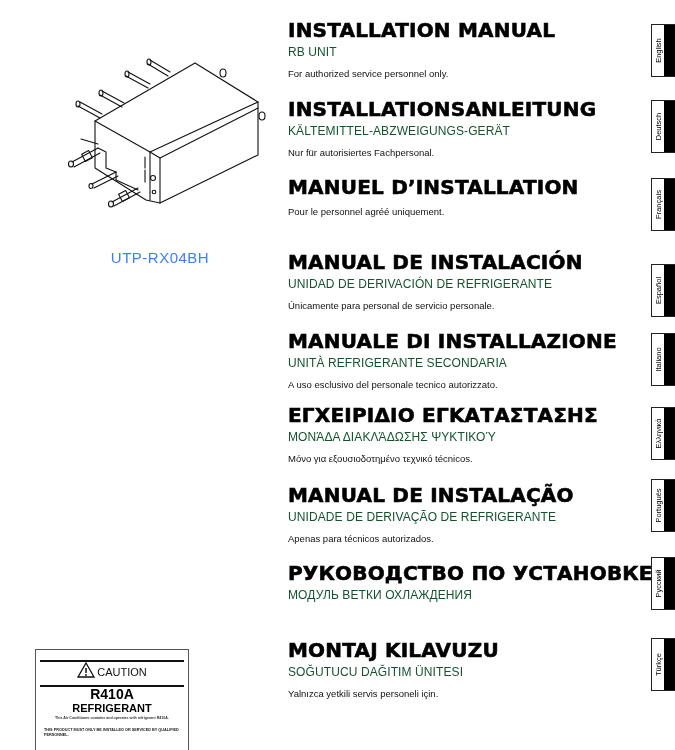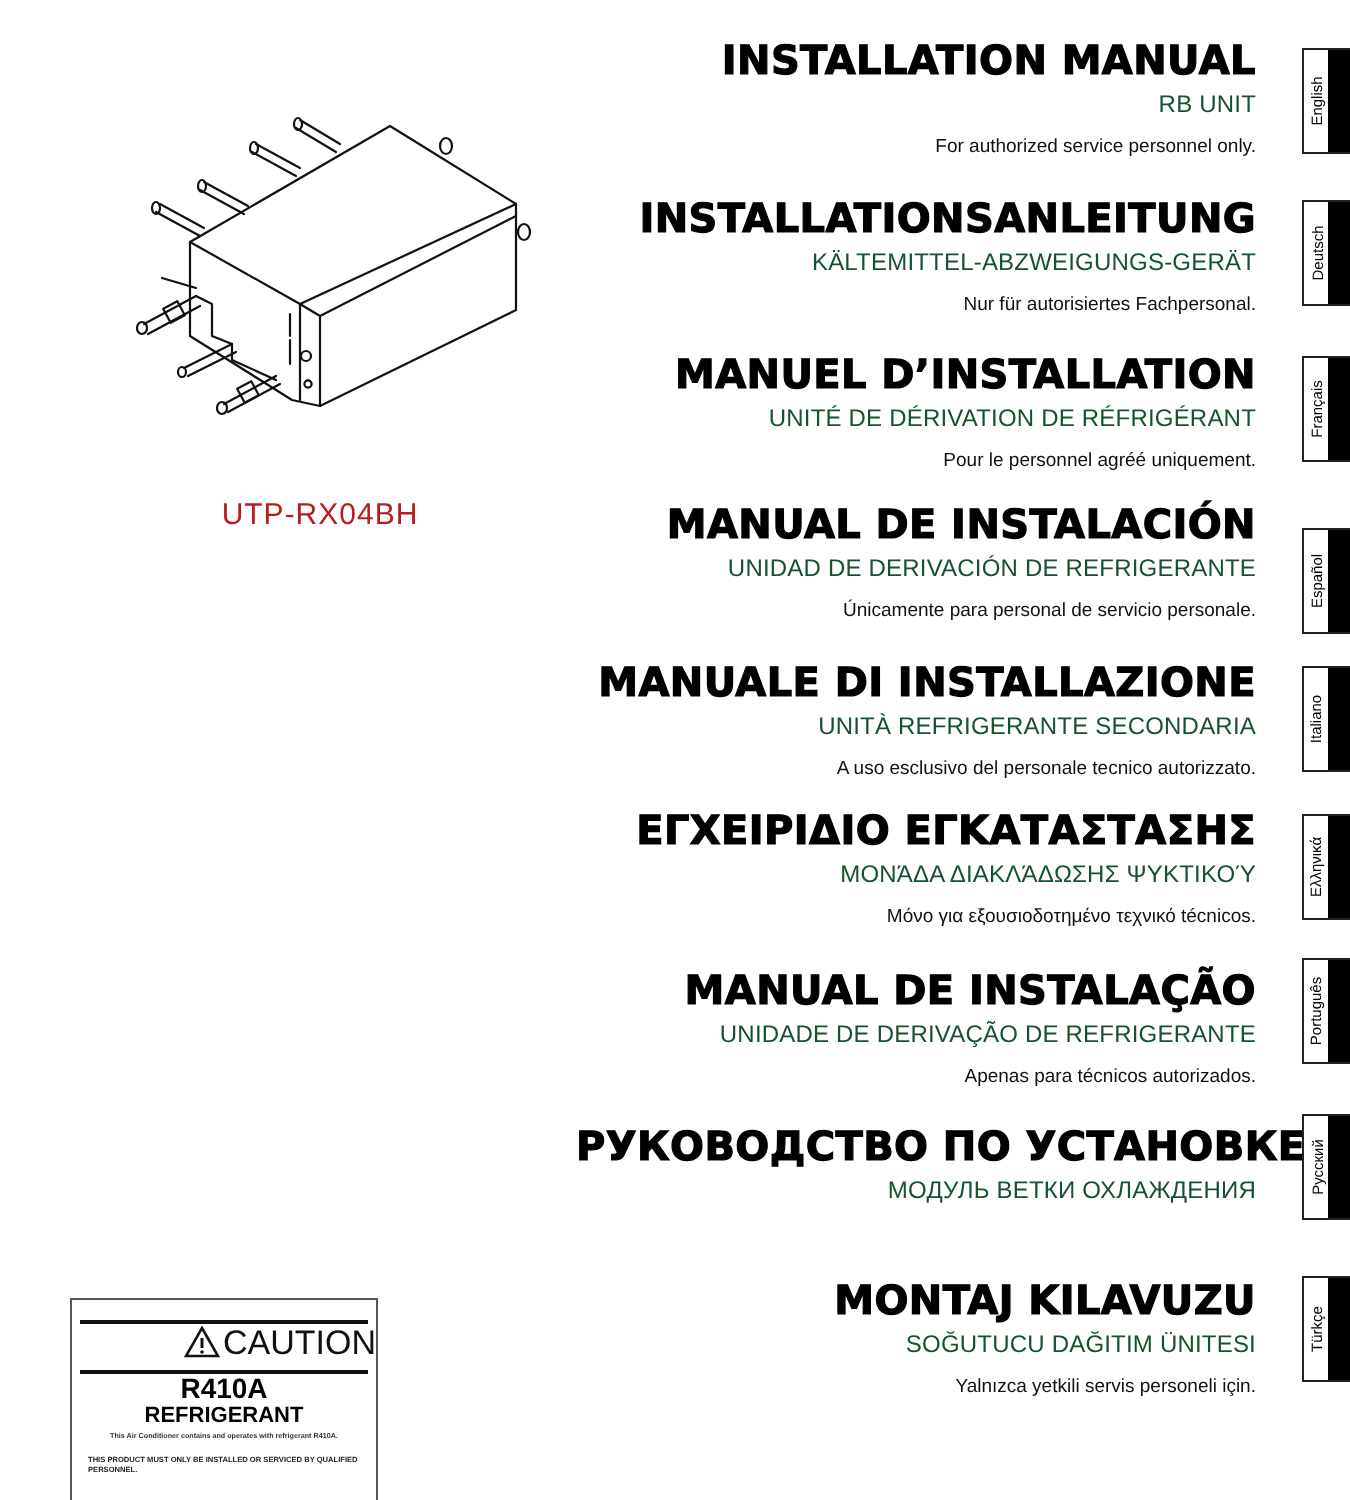--- a/index.html
+++ b/index.html
@@ -4,23 +4,23 @@
   <style>
     html, body { margin: 0; padding: 0; }
     body {
       width: 675px; height: 750px; overflow: hidden;
       background: #ffffff; position: relative;
       font-family: "Liberation Sans", sans-serif; color: #000;
     }
     .illustration { position: absolute; left: 50px; top: 40px; width: 240px; height: 180px; }
     .model {
       position: absolute; left: 80px; top: 249px; width: 160px; text-align: center;
-      font-size: 15px; letter-spacing: 0.5px; color: #b91c1c;
-    }
-    .section { position: absolute; right: 47px; width: 340px; text-align: right; }
+      font-size: 15px; letter-spacing: 0.5px; color: #3b82f6;
+    }
+    .section { position: absolute; right: 47px; width: 340px; text-align: left; }
     .title {
       font-family: "DejaVu Sans", sans-serif; font-weight: bold;
       font-size: 20px; line-height: 20px; letter-spacing: 0.2px;
       -webkit-text-stroke: 0.6px #000; white-space: nowrap;
     }
     .subtitle { font-size: 12px; line-height: 13px; margin-top: 6px; white-space: nowrap; color: #14532d; letter-spacing: 0.1px; }
     .service { font-size: 9.5px; line-height: 11px; margin-top: 9px; white-space: nowrap; color: #111; }
     .tab {
       position: absolute; left: 651px; width: 24px; height: 53px;
       box-sizing: border-box; border: 1px solid #222; border-right: none;
@@ -33,22 +33,22 @@
     .tab span i {
       font-style: normal; font-size: 7.5px; white-space: nowrap;
       transform: rotate(-90deg); display: block; color: #000;
     }
     .caution {
       position: absolute; left: 35px; top: 649px; width: 154px; height: 110px;
       box-sizing: border-box; border: 1px solid #555; background: #fff;
     }
     .caution .rule { position: absolute; left: 4px; right: 4px; height: 1.5px; background: #111; }
     .caution .head {
-      position: absolute; left: 0; right: 0; top: 12px; text-align: right;
-      font-size: 17px; line-height: 20px; color: #111;
+      position: absolute; left: 0; right: 0; top: 12px; text-align: center;
+      font-size: 11px; line-height: 20px; color: #111;
     }
     .caution .head svg { vertical-align: -2px; margin-right: 2px; }
     .caution .code {
       position: absolute; left: 0; right: 0; top: 37px; text-align: center;
       font-weight: bold; font-size: 14px; line-height: 15px;
     }
     .caution .ref {
       position: absolute; left: 0; right: 0; top: 52px; text-align: center;
       font-weight: bold; font-size: 11px; line-height: 12px;
     }
@@ -122,21 +122,20 @@
   <div class="subtitle">RB UNIT</div>
   <div class="service">For authorized service personnel only.</div>
 </div>
 <div class="section" style="top:99px">
   <div class="title">INSTALLATIONSANLEITUNG</div>
   <div class="subtitle">KÄLTEMITTEL-ABZWEIGUNGS-GERÄT</div>
   <div class="service">Nur für autorisiertes Fachpersonal.</div>
 </div>
 <div class="section" style="top:177px">
   <div class="title">MANUEL D’INSTALLATION</div>
-  <div class="subtitle">UNITÉ DE DÉRIVATION DE RÉFRIGÉRANT</div>
   <div class="service">Pour le personnel agréé uniquement.</div>
 </div>
 <div class="section" style="top:252px">
   <div class="title">MANUAL DE INSTALACIÓN</div>
   <div class="subtitle">UNIDAD DE DERIVACIÓN DE REFRIGERANTE</div>
   <div class="service">Únicamente para personal de servicio personale.</div>
 </div>
 <div class="section" style="top:331px">
   <div class="title">MANUALE DI INSTALLAZIONE</div>
   <div class="subtitle">UNITÀ REFRIGERANTE SECONDARIA</div>

